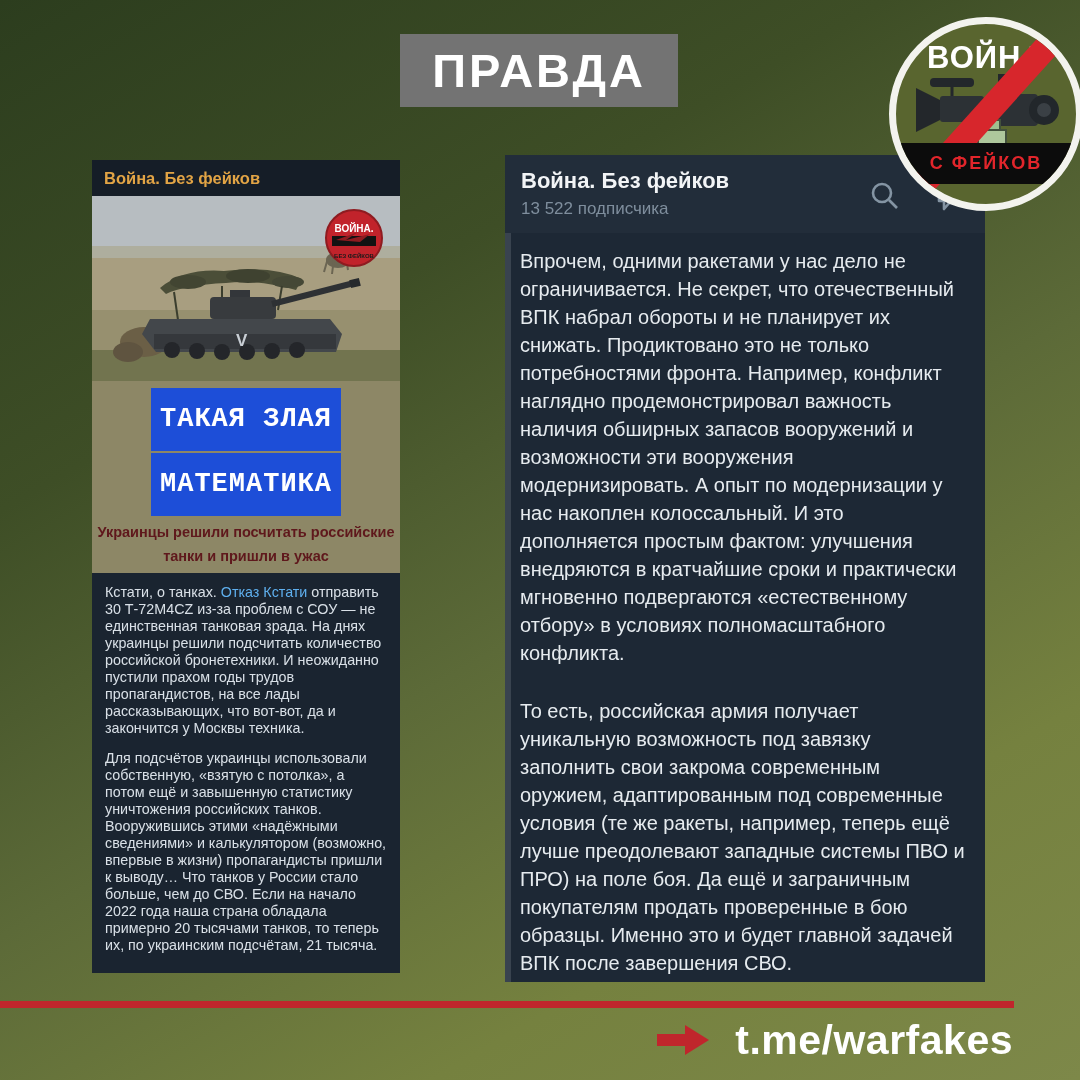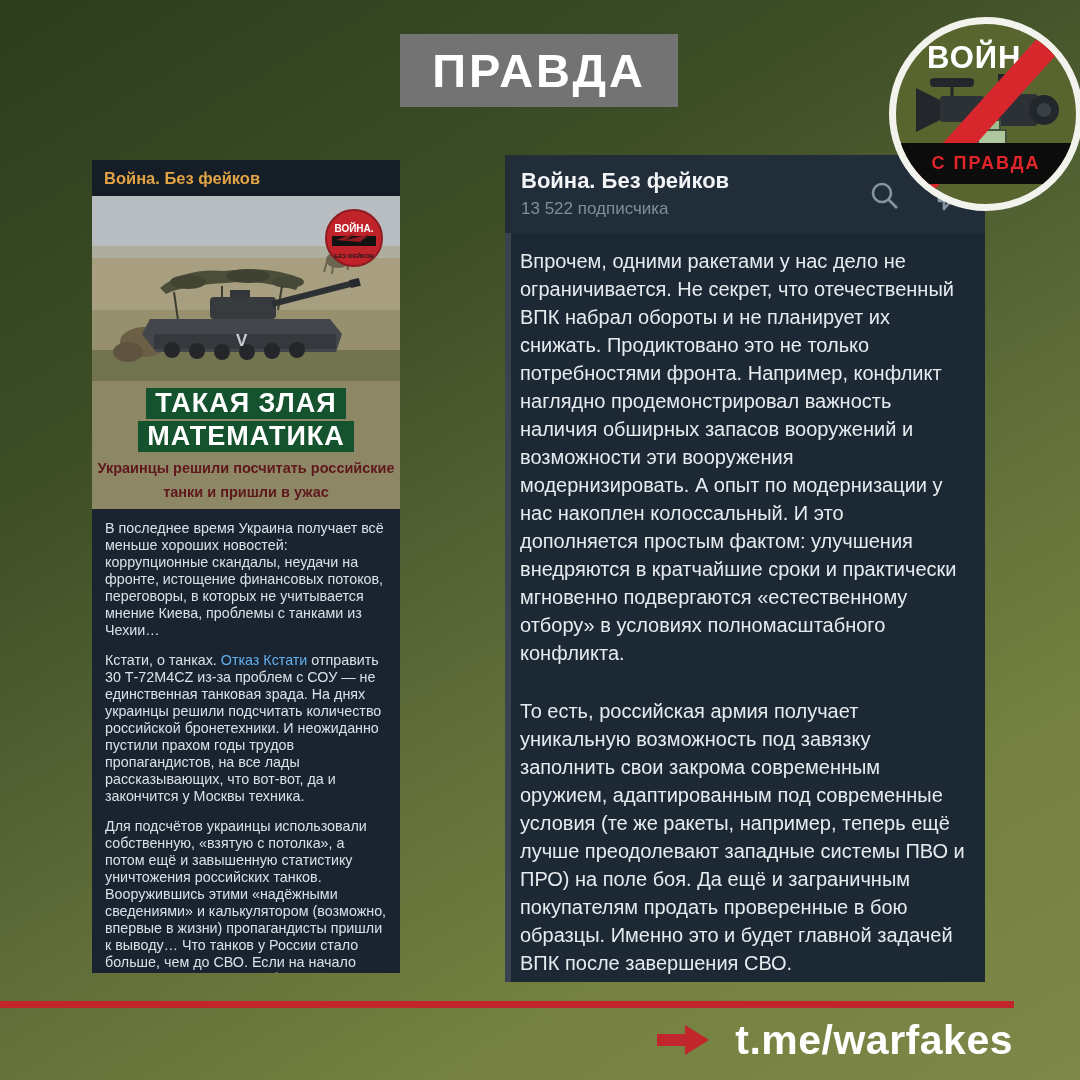--- a/index.html
+++ b/index.html
@@ -23,22 +23,22 @@
     transform:translateX(-50%) rotate(42deg);z-index:3;}
   .logo-band{position:absolute;left:-8px;right:-8px;top:119px;height:41px;background:#0c0c0c;
     display:flex;align-items:center;justify-content:center;z-index:4;}
   .logo-band span{color:#e2252b;font-weight:bold;font-size:18px;letter-spacing:2px;}
   
   .shot-left{position:absolute;left:92px;top:160px;width:308px;height:813px;background:#1a2430;z-index:2;overflow:hidden;}
   .sl-header{height:36px;background:#151d27;color:#e2a445;font-size:16.5px;font-weight:bold;
     line-height:36px;padding:0 12px;}
   .sl-photo{position:relative;height:185px;}
   .sl-head-block{background:#8d8766;text-align:center;padding:7px 0 9px;}
-  .hl{display:inline-block;background:#14532d;color:#ffffff;font-weight:bold;font-size:27px;
-    line-height:31px;padding:0 9px;letter-spacing:1px;}
+  .hl{display:inline-block;background:#1d4ed8;color:#ffffff;font-weight:bold;font-size:27px;
+    line-height:31px;padding:16px 9px;letter-spacing:1px;font-family:Liberation Mono, monospace;}
   .hl2{margin-top:2px;}
   .sub1{color:#5f181c;font-weight:bold;font-size:14.5px;margin-top:8px;}
   .sub2{color:#5f181c;font-weight:bold;font-size:14.5px;margin-top:8px;}
   .sl-body{padding:11px 13px;color:#d9e0e7;font-size:14.3px;line-height:1.19;}
   .sl-body p{margin:0 0 13px 0;}
   .sl-body p:last-child{margin:0;}
   .tg-link{color:#5fb0ef;text-decoration:none;cursor:pointer;}
   
   .shot-right{position:absolute;left:505px;top:155px;width:480px;height:827px;background:#1d2835;z-index:2;overflow:hidden;}
   .sr-header{height:78px;background:#222d3a;position:relative;padding:13px 16px;box-sizing:border-box;}
@@ -71,21 +71,21 @@
       <polygon points="38,30 14,18 14,62 38,50" fill="#23272b"></polygon>
       <rect x="96" y="4" width="9" height="22" fill="#23272b"></rect>
       <rect x="88" y="24" width="48" height="32" rx="4" fill="#2c3135"></rect>
       <circle cx="142" cy="40" r="15" fill="#22272b"></circle>
       <circle cx="142" cy="40" r="7" fill="#3a4045"></circle>
       <rect x="70" y="50" width="28" height="24" fill="#9fbf8f" stroke="#42503c" stroke-width="2"></rect>
       <rect x="76" y="60" width="28" height="24" fill="#aec79c" stroke="#42503c" stroke-width="2"></rect>
     </svg>
     <div class="logo-slash"></div>
     <div class="logo-band">
-      <span>С ПРАВДА</span>
+      <span>С ФЕЙКОВ</span>
     </div>
     <div class="logo-word">ВОЙНА</div>
   </div>
 </div>
 
 <div class="shot-left">
   <div class="sl-header">
     <span>Война. Без фейков</span>
   </div>
   <div class="sl-photo">
@@ -129,21 +129,20 @@
       </g>
     </svg>
   </div>
   <div class="sl-head-block">
     <div><span class="hl">ТАКАЯ ЗЛАЯ</span></div>
     <div><span class="hl hl2">МАТЕМАТИКА</span></div>
     <div class="sub1">Украинцы решили посчитать российские</div>
     <div class="sub2">танки и пришли в ужас</div>
   </div>
   <div class="sl-body">
-    <p>В последнее время Украина получает всё меньше хороших новостей: коррупционные скандалы, неудачи на фронте, истощение финансовых потоков, переговоры, в которых не учитывается мнение Киева, проблемы с танками из Чехии…</p>
     <p><span>Кстати, о танках. </span><span class="tg-link">Отказ Кстати</span><span> отправить 30 Т-72М4CZ из-за проблем с СОУ — не единственная танковая зрада. На днях украинцы решили подсчитать количество российской бронетехники. И неожиданно пустили прахом годы трудов пропагандистов, на все лады рассказывающих, что вот-вот, да и закончится у Москвы техника.</span></p>
     <p>Для подсчётов украинцы использовали собственную, «взятую с потолка», а потом ещё и завышенную статистику уничтожения российских танков. Вооружившись этими «надёжными сведениями» и калькулятором (возможно, впервые в жизни) пропагандисты пришли к выводу… Что танков у России стало больше, чем до СВО. Если на начало 2022 года наша страна обладала примерно 20 тысячами танков, то теперь их, по украинским подсчётам, 21 тысяча.</p>
   </div>
 </div>
 
 <div class="shot-right">
   <div class="sr-header">
     <div class="sr-title">Война. Без фейков</div>
     <div class="sr-sub">13 522 подписчика</div>
     <div class="sr-icons">

